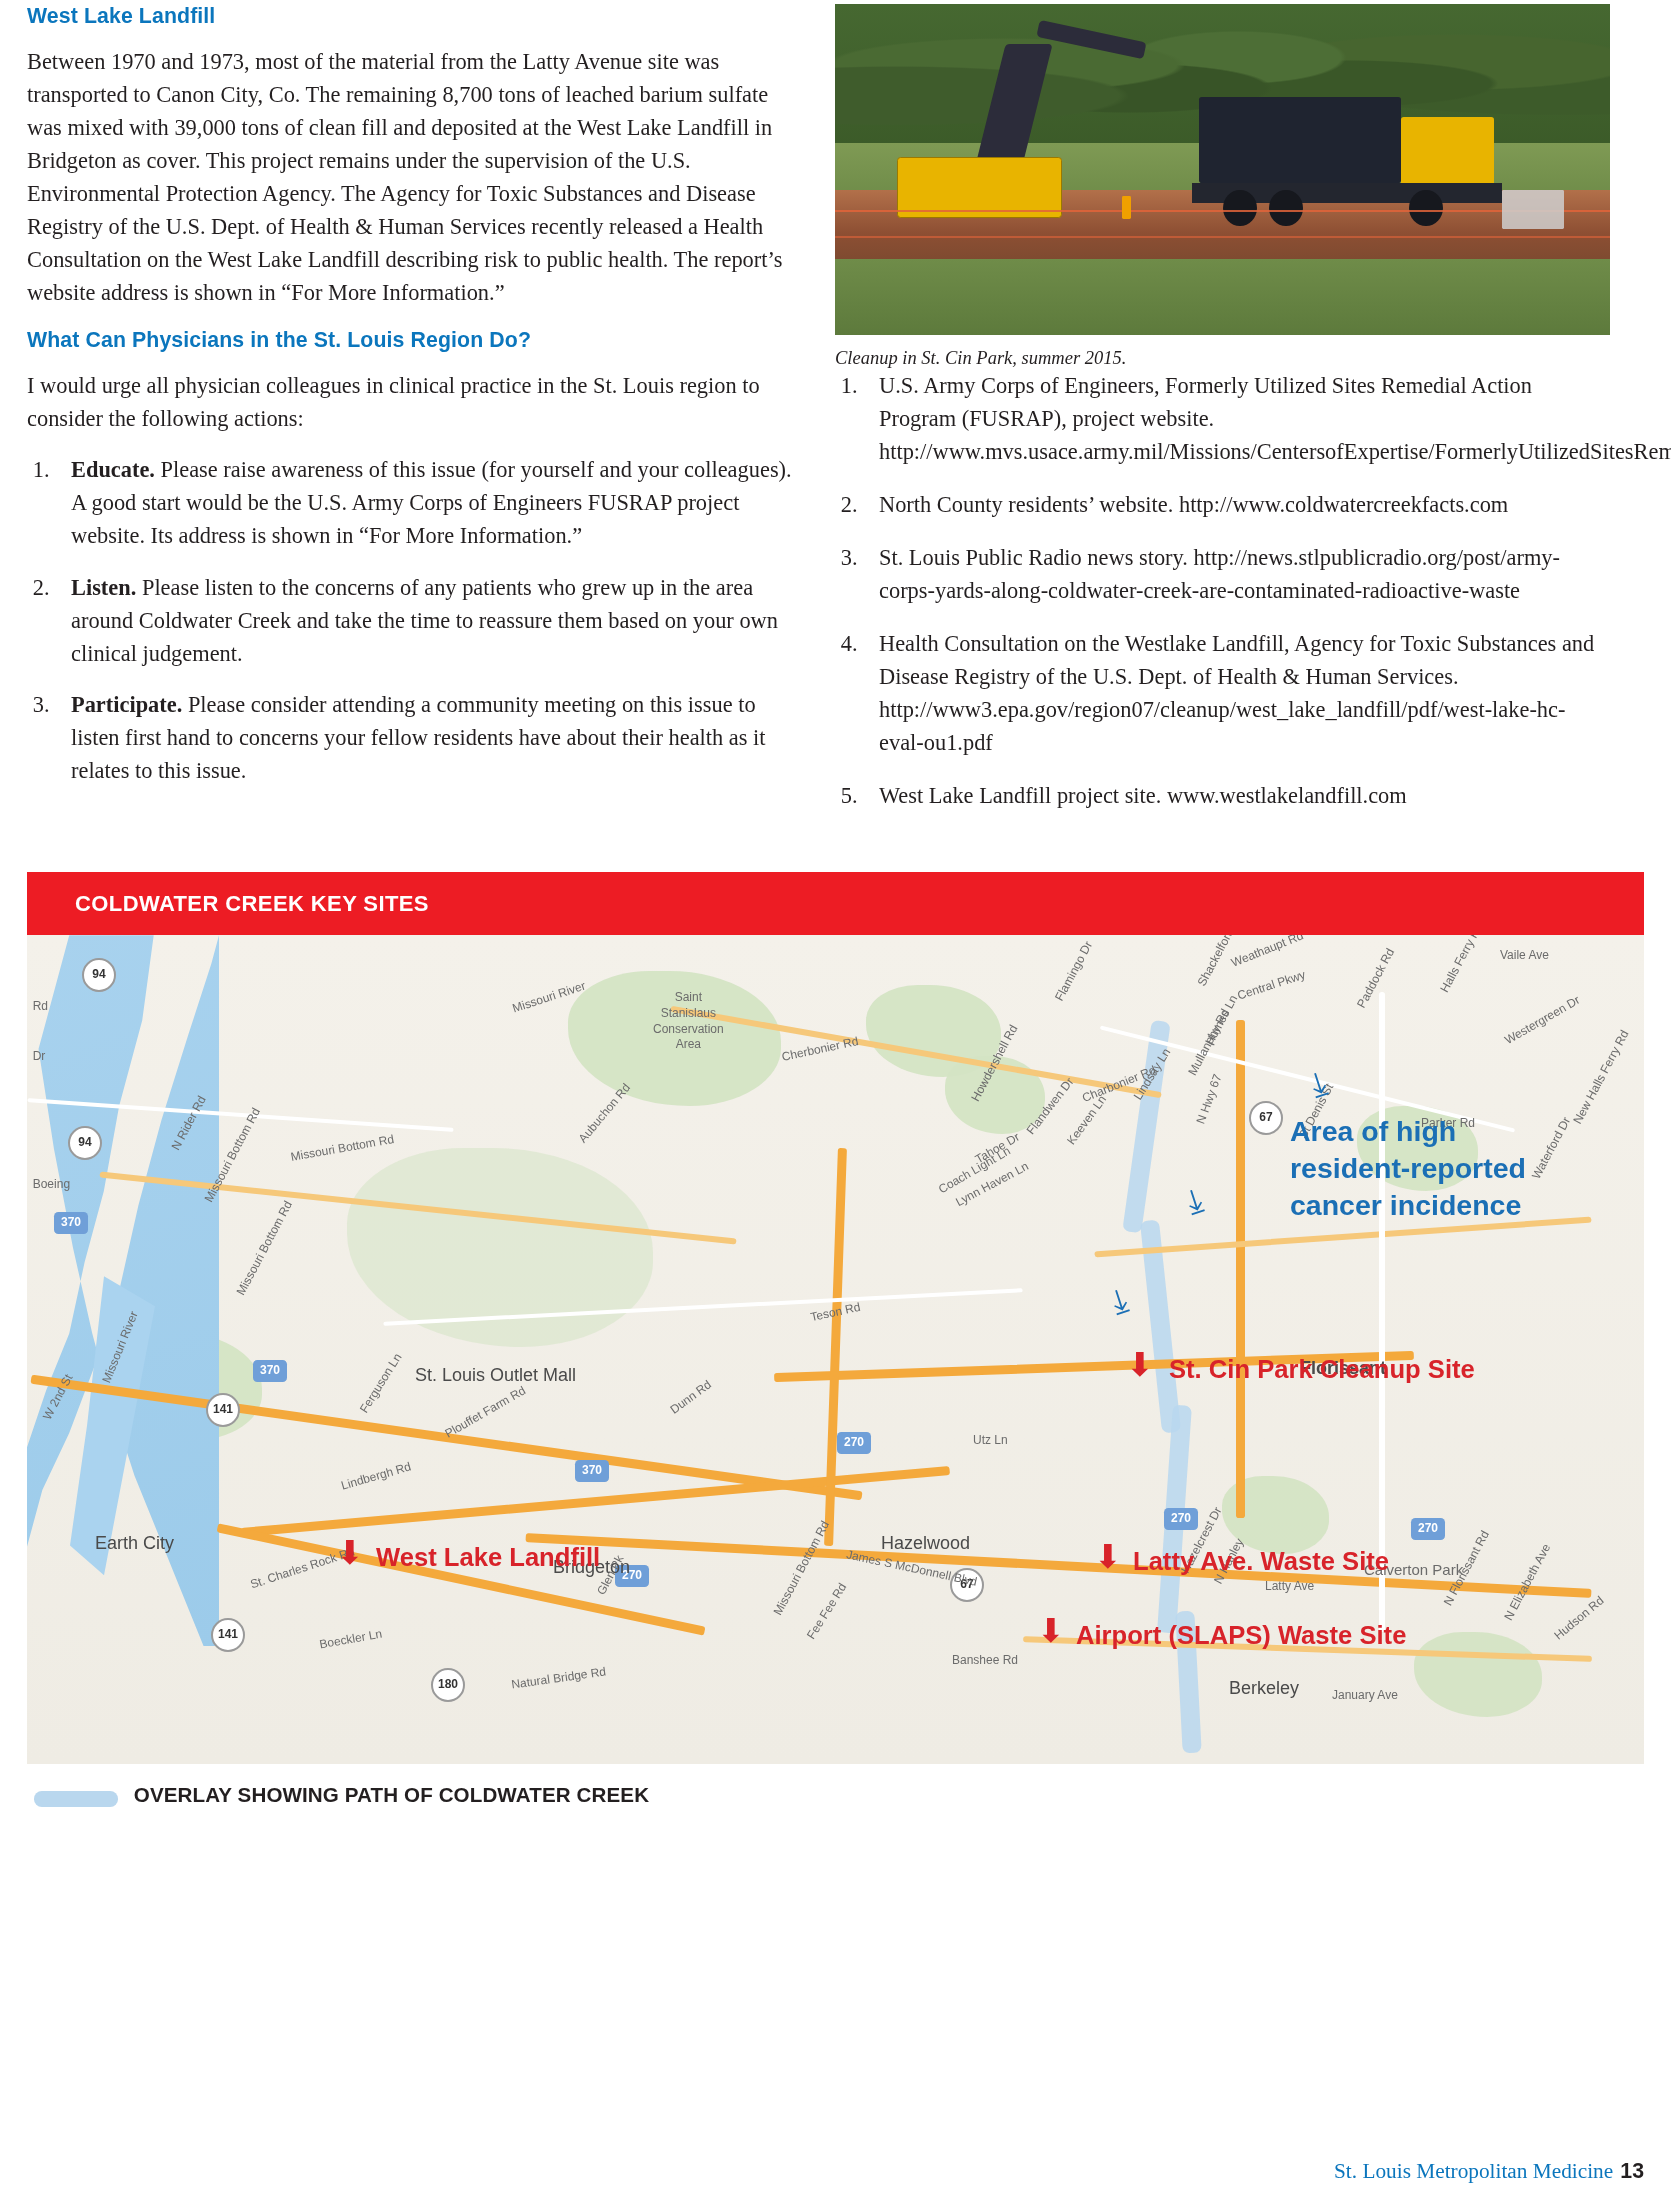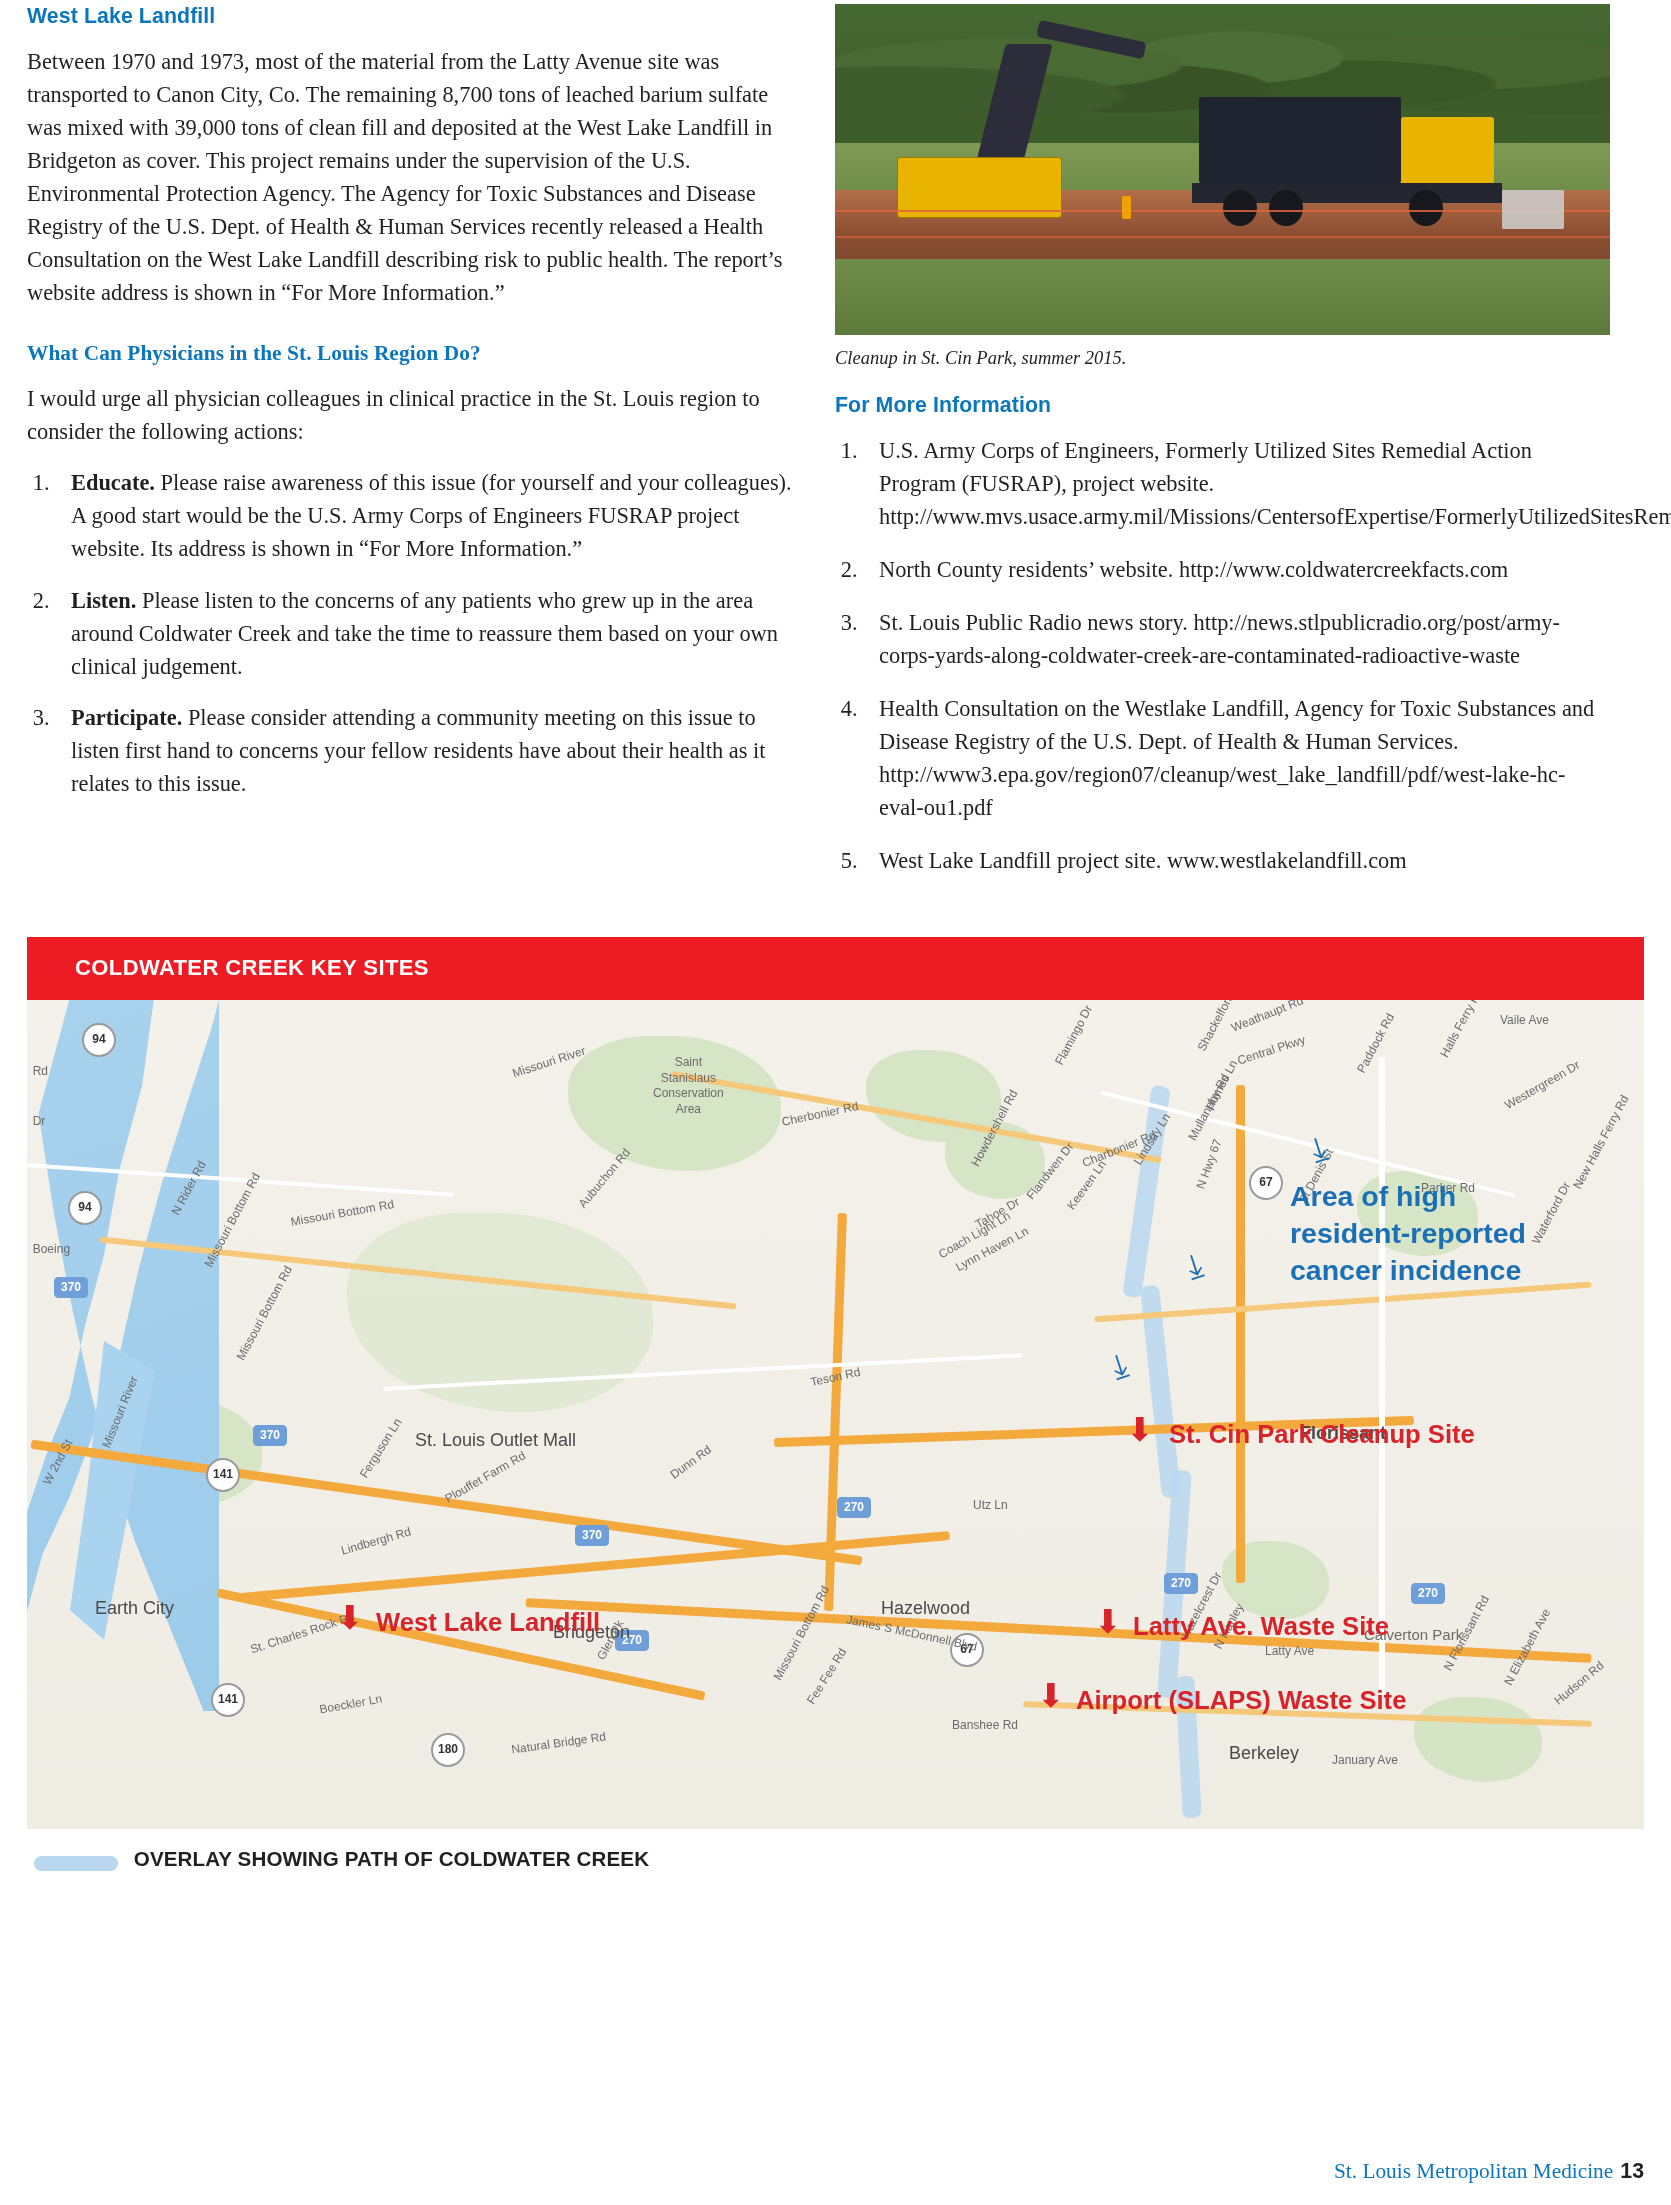--- a/index.html
+++ b/index.html
@@ -33,21 +33,21 @@
   .col-right { width: 775px; }
 
   h2.section-head {
     font-family: "Liberation Sans", sans-serif;
     font-weight: bold;
     font-size: 21.3px;
     color: #0b76bd;
     margin: 0 0 15.7px 0;
     letter-spacing: 0.1px;
   }
-  h2.section-head.spaced { margin-top: 32px; font-family: Liberation Serif, serif; }
+  h2.section-head.spaced { margin-top: 19px; }
 
   p.body {
     font-size: 22.4px;
     line-height: 33px;
     margin: 0 0 18.5px 0;
     text-align: left;
   }
 
   ol.numlist {
     margin: 0;
@@ -382,21 +382,20 @@
           <div class="wheel" style="left:56%"></div>
           <div class="wheel" style="left:74%"></div>
           <div class="fence"></div>
           <div class="fence2"></div>
           <div class="worker"></div>
           <div class="table"></div>
         </div>
         <p class="caption">Cleanup in St. Cin Park, summer 2015.</p>
       </div>
 
-      <h2 class="section-head" style="margin-top:24px">For More Information</h2>
 
       <ol class="reflist">
         <li>
           <span class="num">1.</span>
           <span>U.S. Army Corps of Engineers, Formerly Utilized Sites Remedial Action Program (FUSRAP), project website. http://www.mvs.usace.army.mil/Missions/CentersofExpertise/FormerlyUtilizedSitesRemedialActionProgram.aspx</span>
         </li>
         <li>
           <span class="num">2.</span>
           <span>North County residents’ website. http://www.coldwatercreekfacts.com</span>
         </li>

